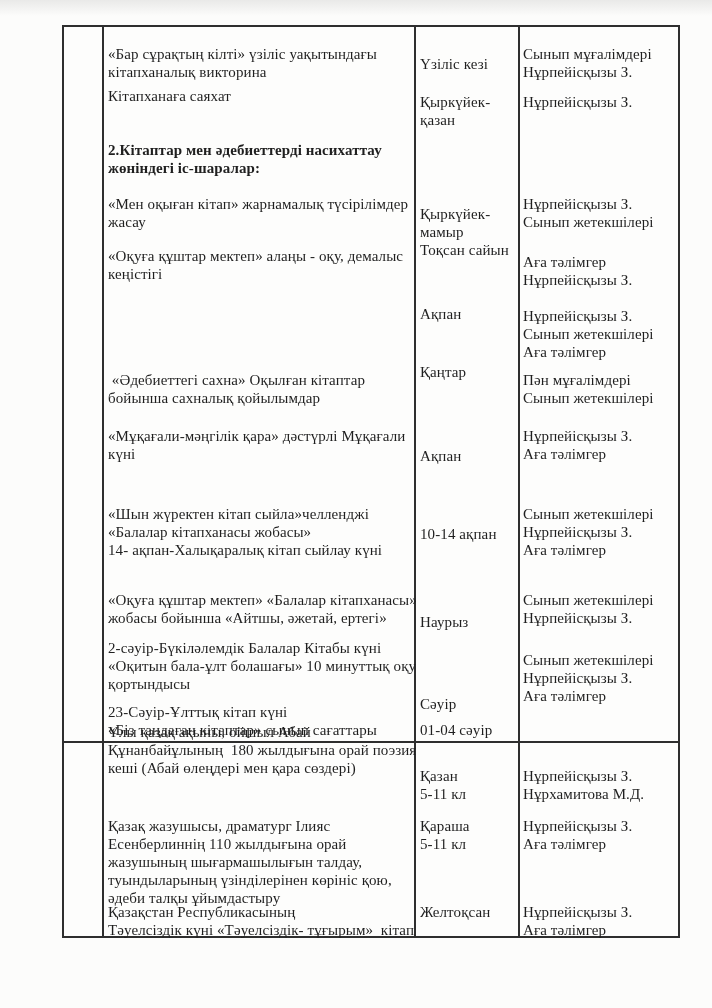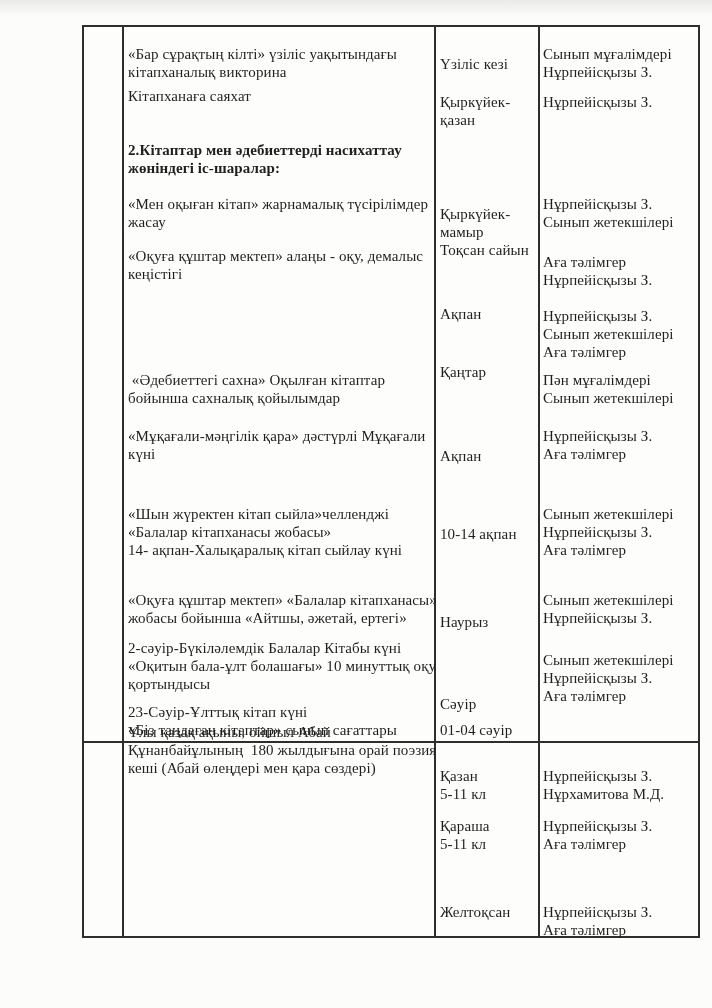--- a/index.html
+++ b/index.html
@@ -15,21 +15,20 @@
     position:absolute;left:0;top:0;width:712px;height:16px;
     background:linear-gradient(to bottom, rgba(190,190,188,0.30), rgba(252,252,251,0));
   }
   .worktable{
     position:absolute;
     left:62px;top:25px;
     width:618px;height:913px;
     border:2px solid #2e2e2e;
     box-sizing:border-box;
     background:#fdfdfc;
-    margin-left:20px;
   }
   .vline{
     position:absolute;top:0;bottom:0;width:1.5px;background:#2e2e2e;
   }
   .hline{
     position:absolute;left:0;right:0;height:1.5px;background:#2e2e2e;
   }
   .cell{
     position:absolute;
     white-space:pre;
@@ -113,20 +112,27 @@
 Аға тәлімгер</div>
     <div class="cell res" style="top:564px">Сынып жетекшілері
 Нұрпейісқызы З.</div>
     <div class="cell res" style="top:624px">Сынып жетекшілері
 Нұрпейісқызы З.
 Аға тәлімгер</div>
 
     <div class="cell act" style="top:696px">Ұлы қазақ ақыны, ойшыл Абай
 Құнанбайұлының  180 жылдығына орай поэзия
 кеші (Абай өлеңдері мен қара сөздері)</div>
+    <div class="cell act" style="top:790px">Қазақ жазушысы, драматург Ілияс
+Есенберлиннің 110 жылдығына орай
+жазушының шығармашылығын талдау,
+туындыларының үзінділерінен көрініс қою,
+әдеби талқы ұйымдастыру</div>
+    <div class="cell act" style="top:876px">Қазақстан Республикасының
+Тәуелсіздік күні «Тәуелсіздік- тұғырым»  кітап</div>
 
     <div class="cell tim" style="top:740px">Қазан
 5-11 кл</div>
     <div class="cell tim" style="top:790px">Қараша
 5-11 кл</div>
     <div class="cell tim" style="top:876px">Желтоқсан</div>
 
     <div class="cell res" style="top:740px">Нұрпейісқызы З.
 Нұрхамитова М.Д.</div>
     <div class="cell res" style="top:790px">Нұрпейісқызы З.

